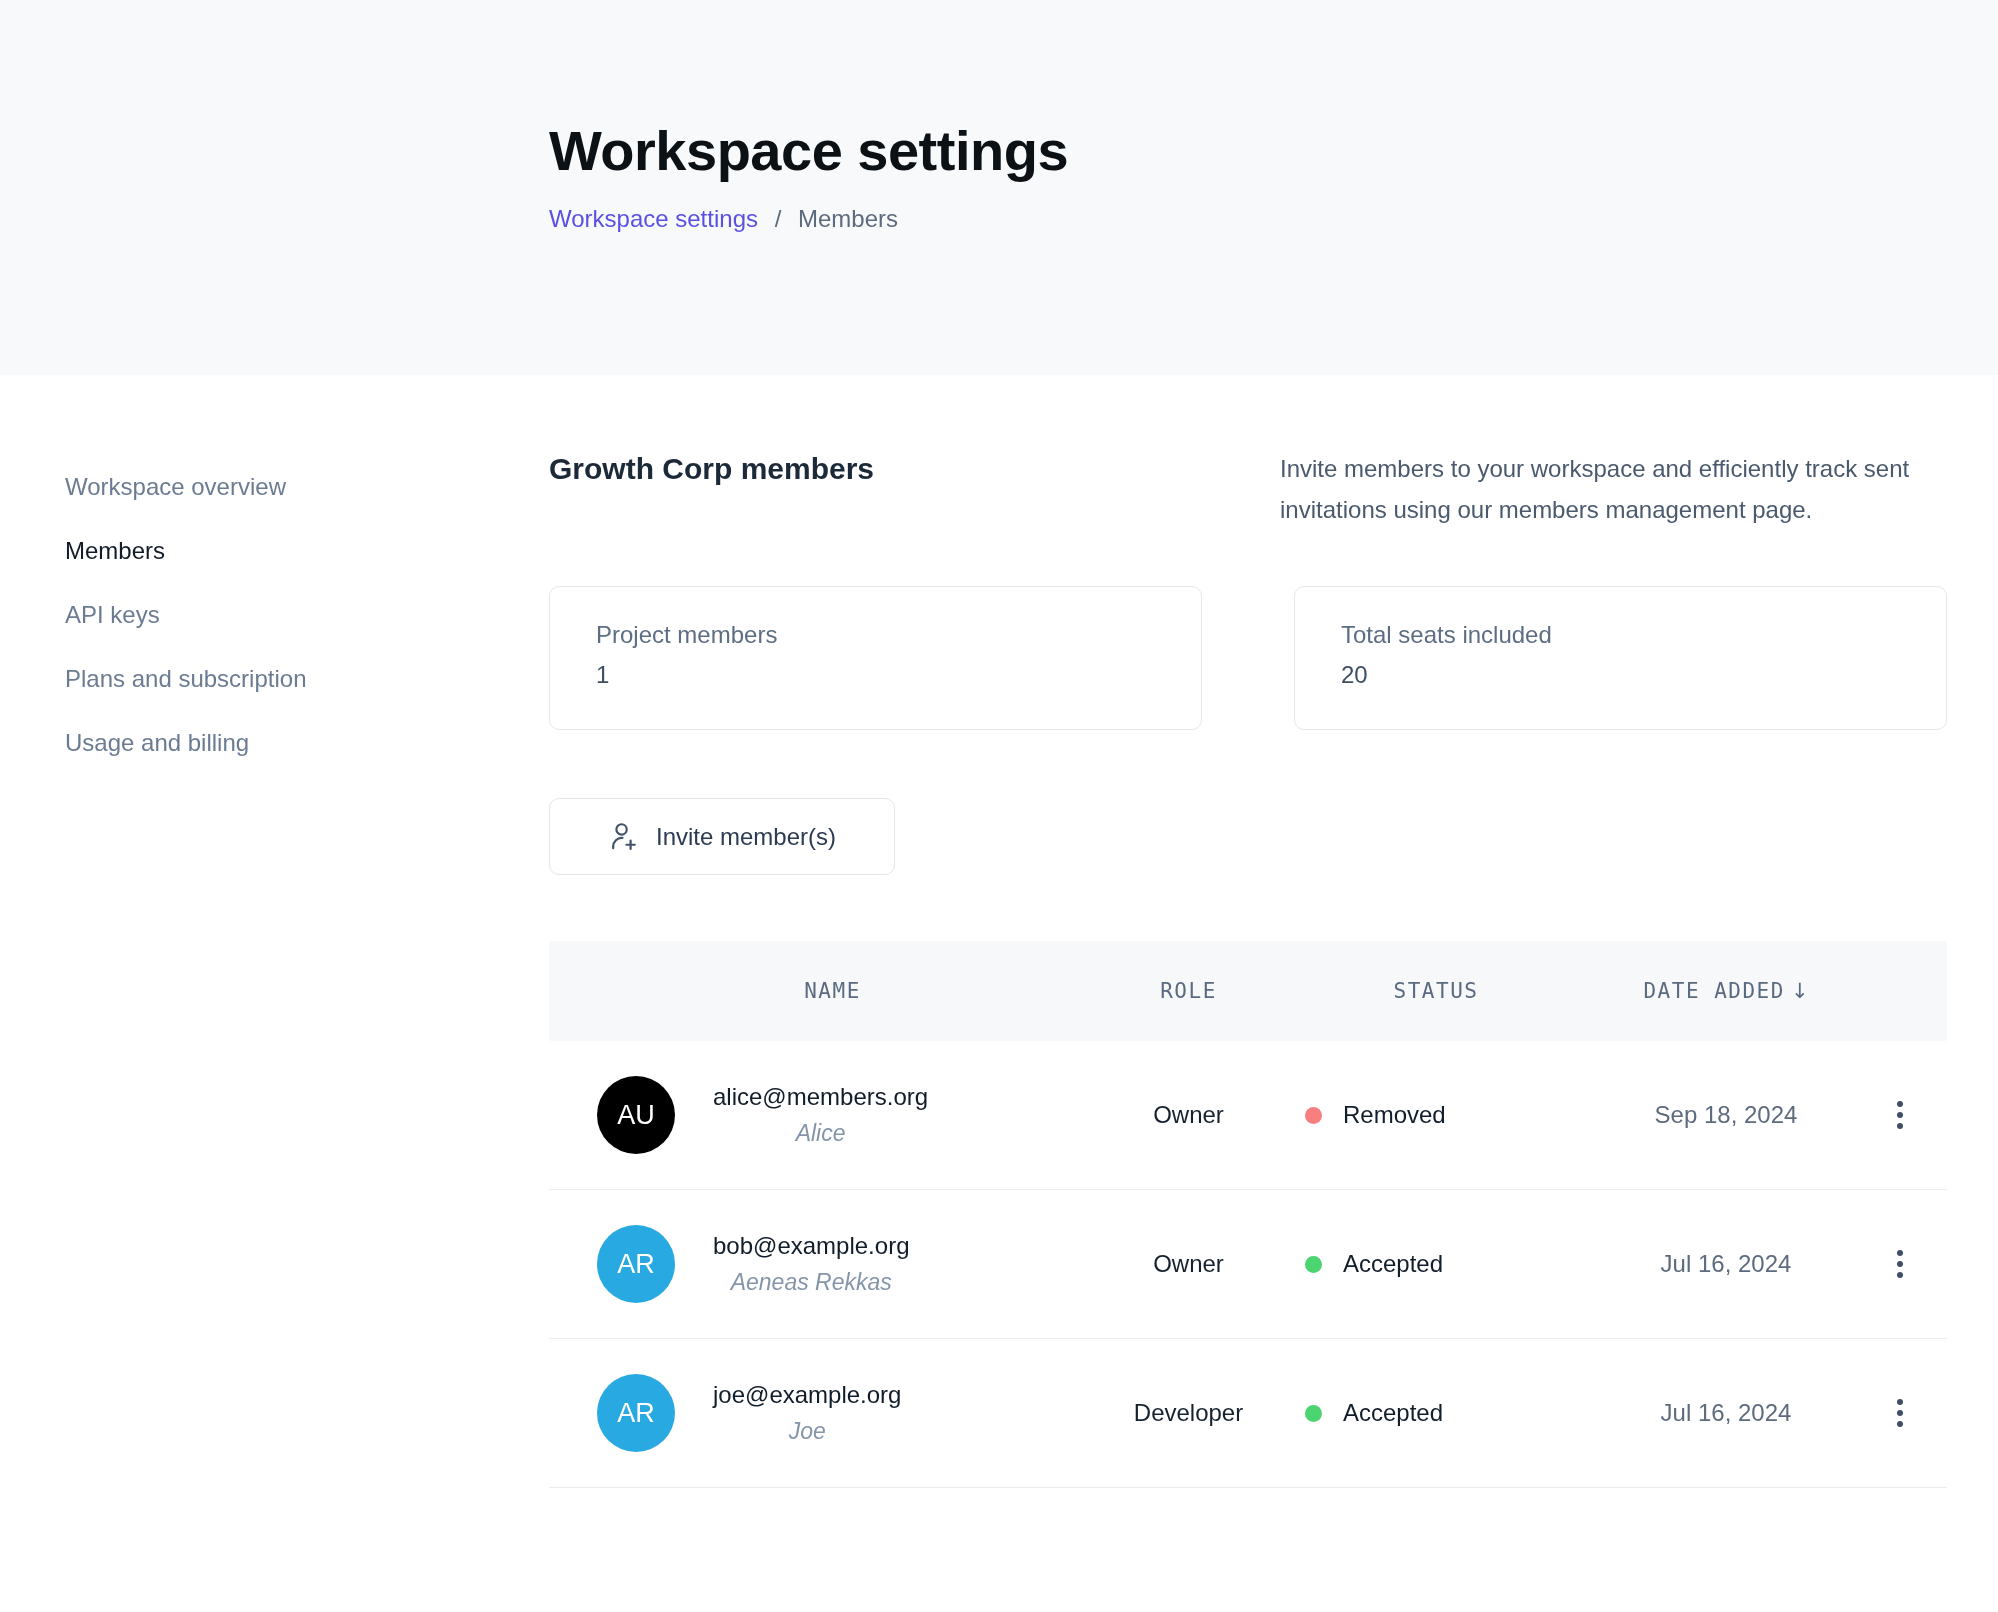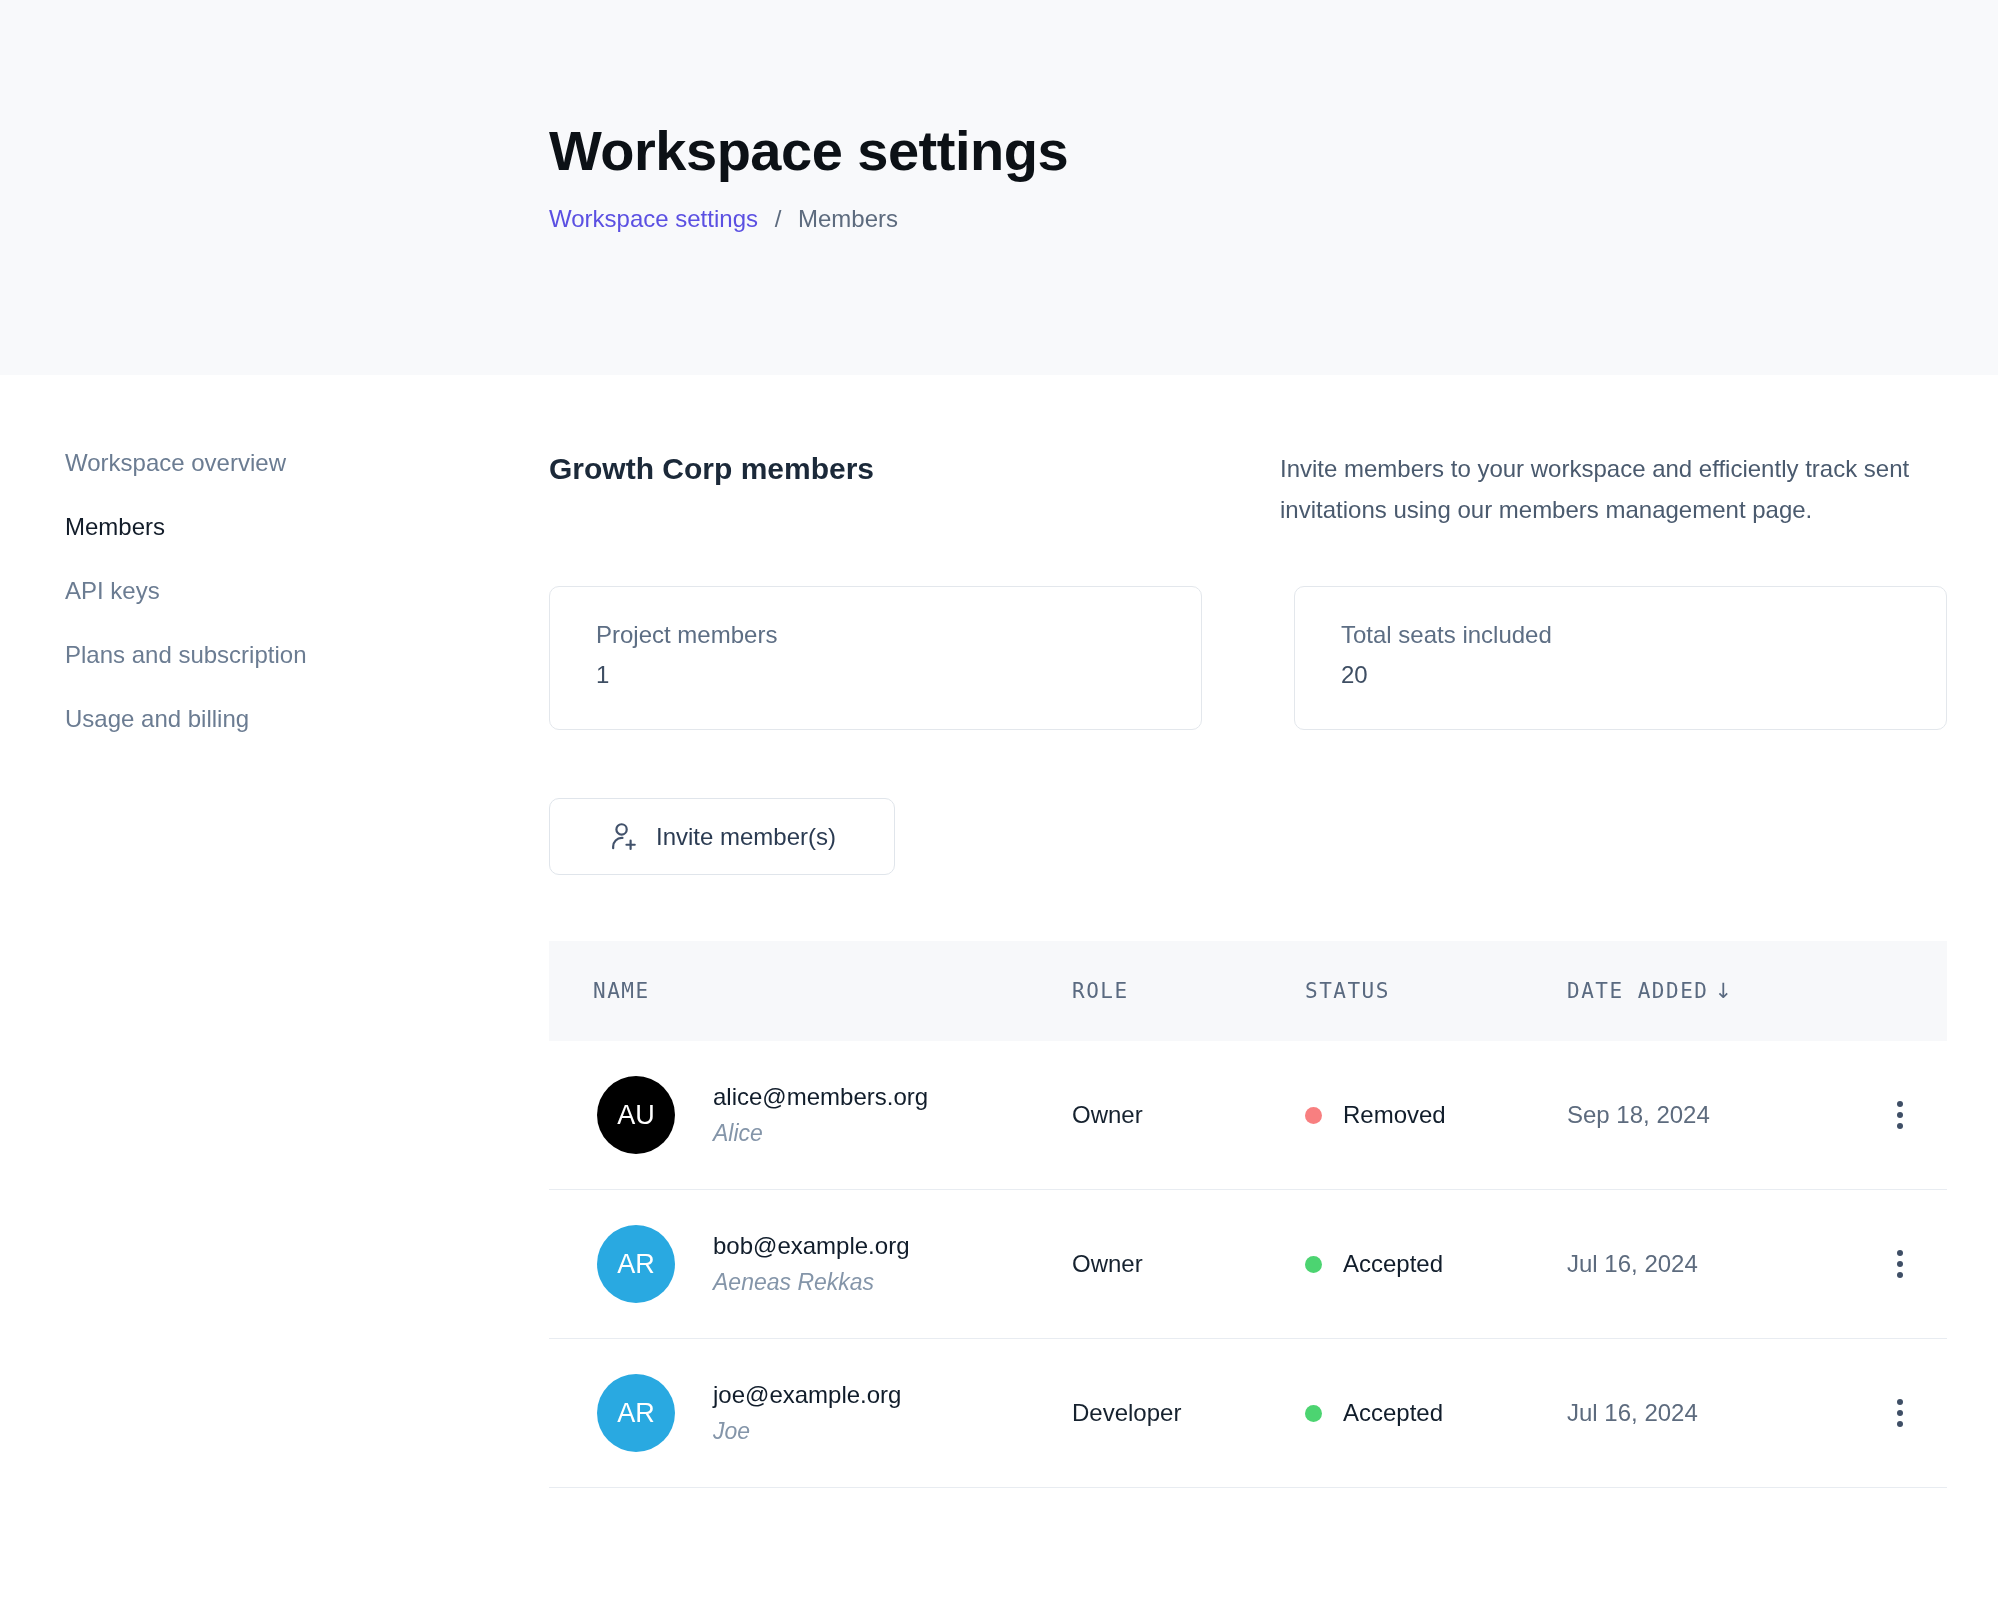--- a/index.html
+++ b/index.html
@@ -23,21 +23,21 @@
     color:#0c1116;
     letter-spacing:-0.5px;
   }
   .breadcrumb { margin-top:22px; font-size:24px; }
   .crumb-link { color:#5b50e2; text-decoration:none; cursor:pointer; }
   .crumb-sep { color:#5d6b7e; margin:0 10px; }
   .crumb-current { color:#5d6b7e; }
 
   
   .content { display:flex; padding-top:73px; }
-  .sidebar { width:549px; flex-shrink:0; padding-left:65px; }
+  .sidebar { width:549px; flex-shrink:0; padding-left:65px;margin-top:24px; }
   .nav-item {
     font-size:24px;
     line-height:30px;
     color:#6b7c92;
     margin-bottom:34px;
     cursor:pointer;
     width:max-content;
   }
   .nav-item.active { color:#121c29; font-weight:500; }
 
@@ -84,20 +84,21 @@
     cursor:pointer;
   }
   .invite-icon-svg { width:31px; height:31px; color:#42526b; }
 
   
   .members-table { margin-top:66px; }
   .t-head, .t-row {
     display:grid;
     grid-template-columns:523px 233px 262px 318px 62px;
     align-items:center;
+    text-align:center;
   }
   .t-head {
     height:100px;
     background:#f7f8fa;
     font-family:"DejaVu Sans Mono", monospace;
     font-size:21px;
     letter-spacing:1.5px;
     color:#5a6a80;
   }
   .th { cursor:pointer; }

